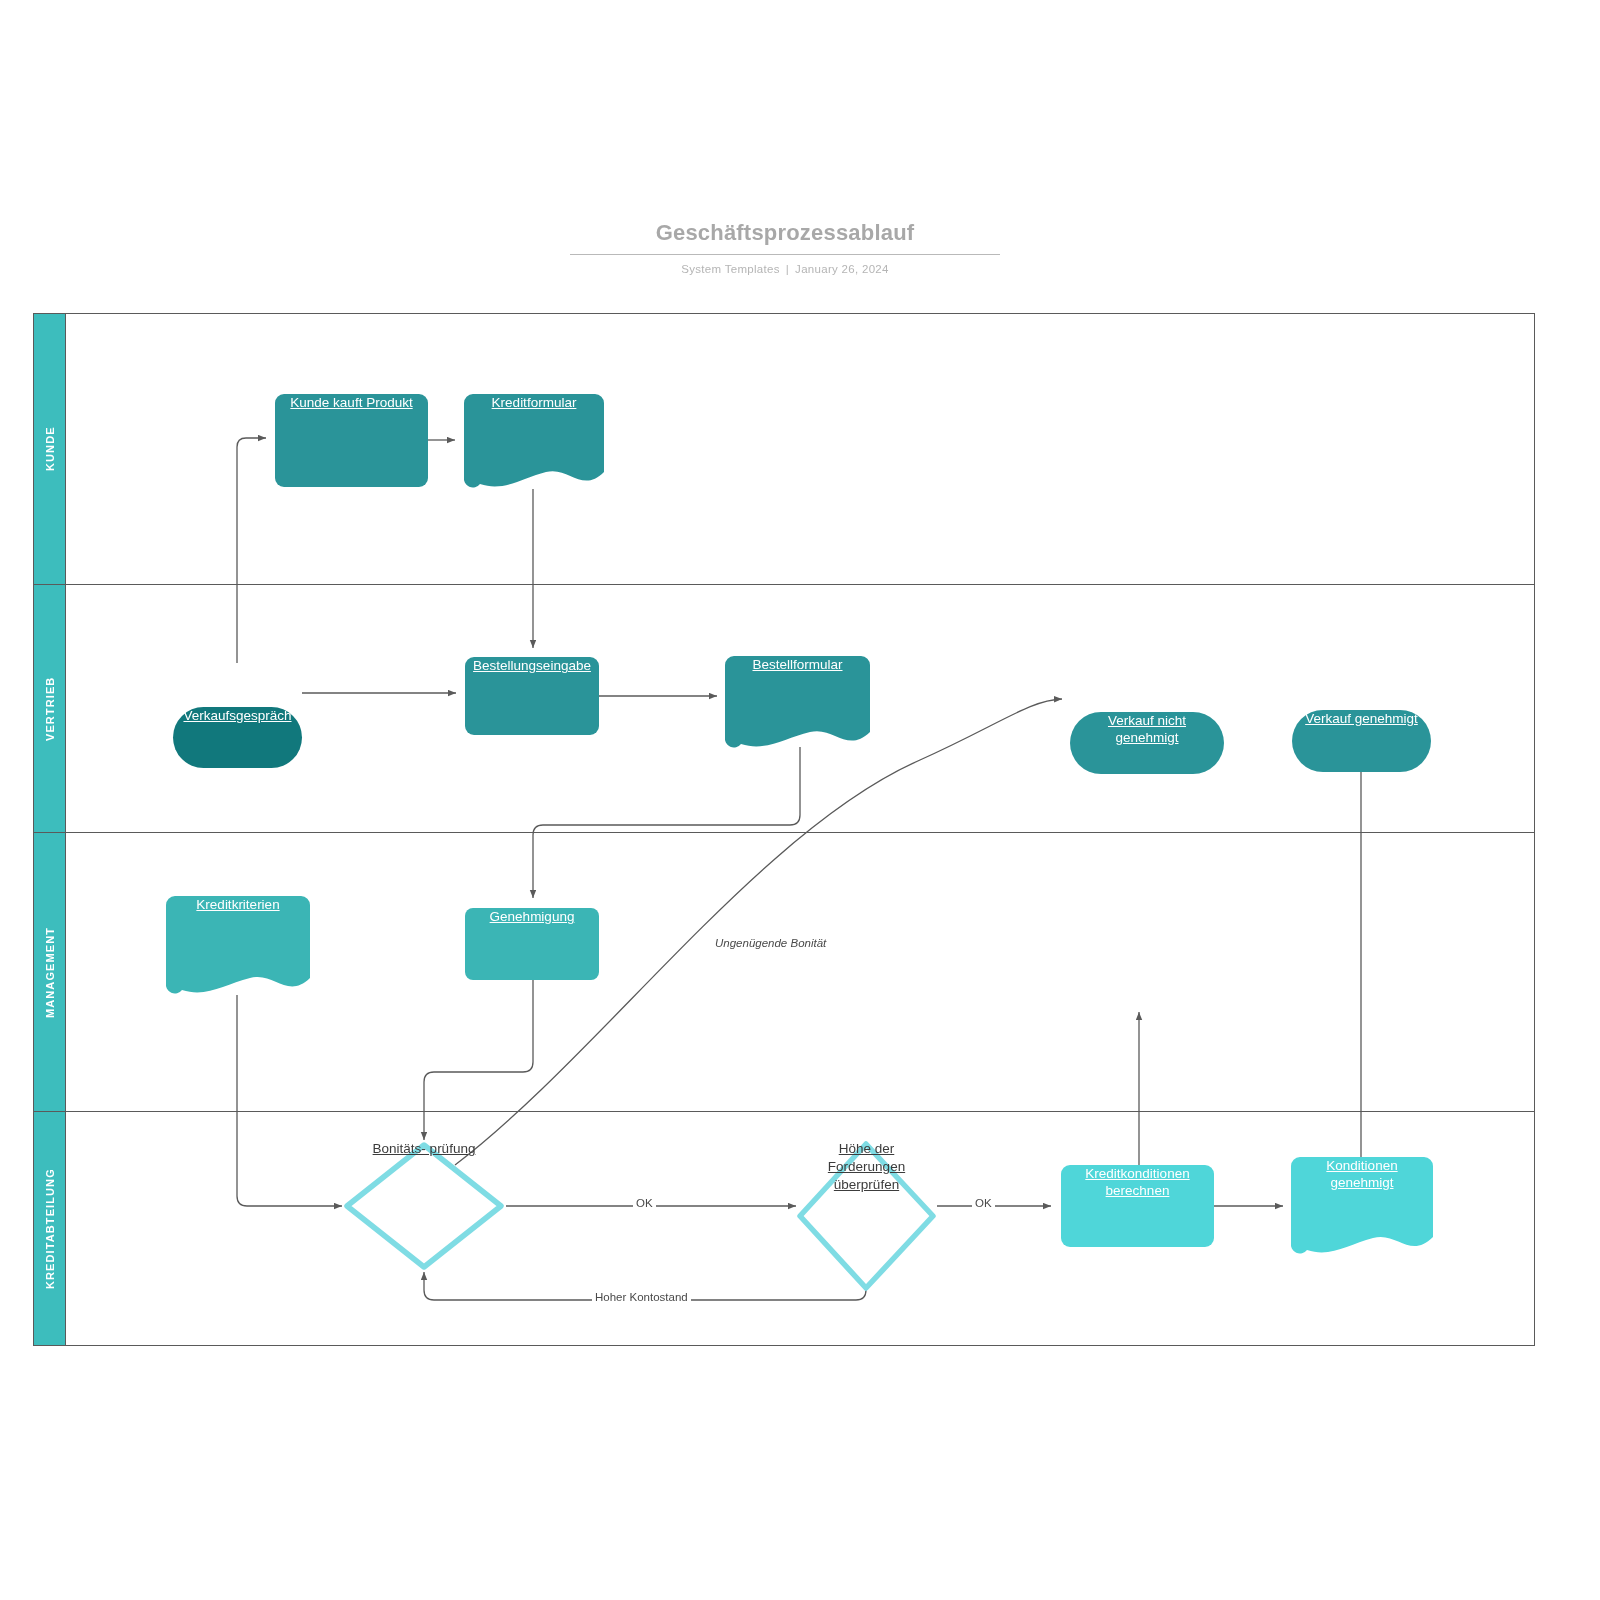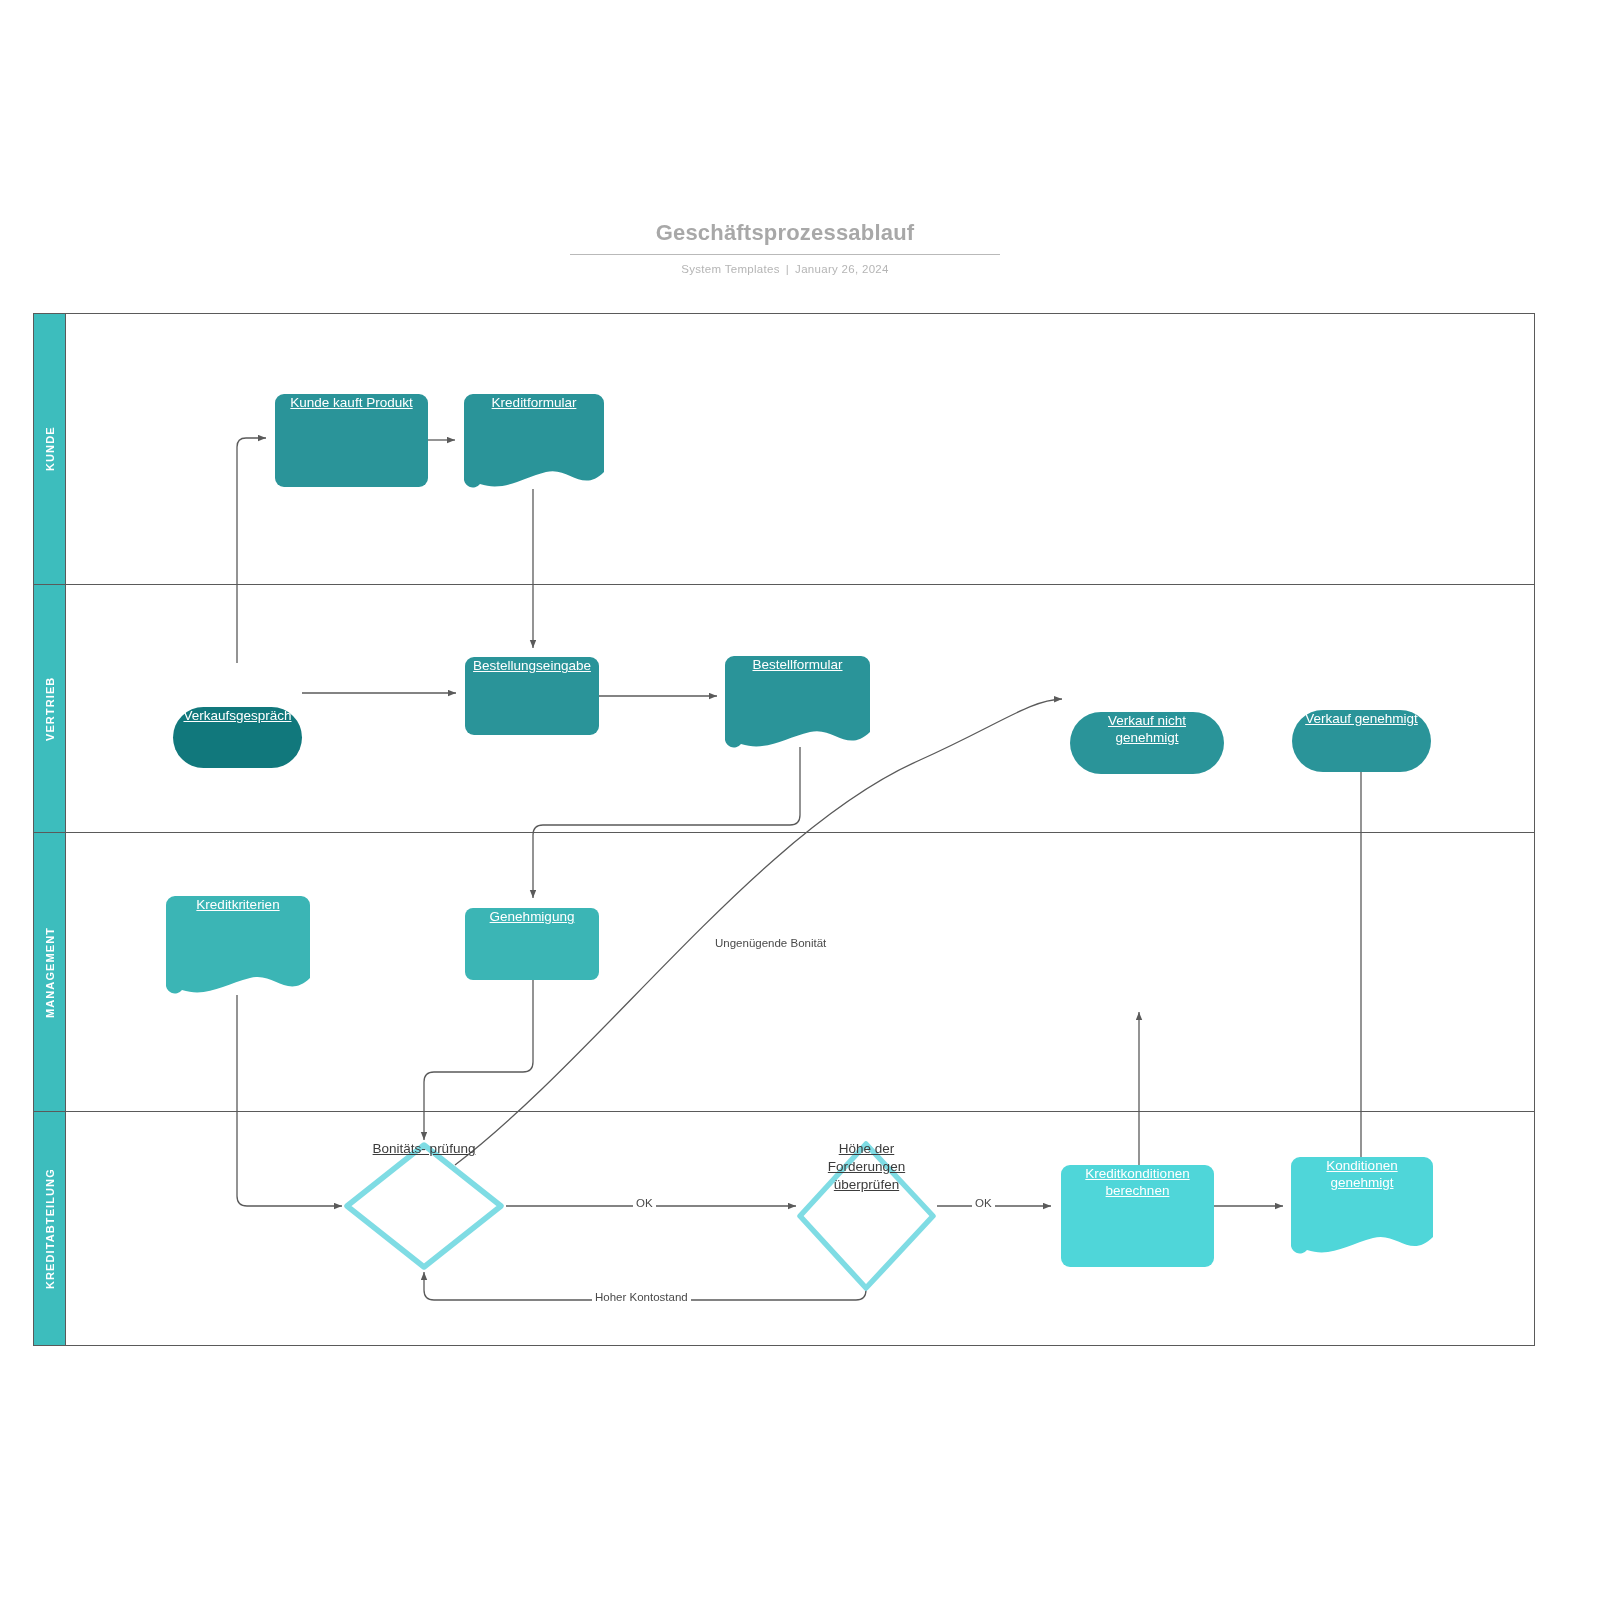--- a/index.html
+++ b/index.html
@@ -134,21 +134,21 @@
       <path d="M1139,1165 L1139,1012" marker-end="url(#arw)"></path>
 
       <path d="M1214,1206 L1283,1206" marker-end="url(#arw)"></path>
 
       <path d="M1361,1157 L1361,735" marker-end="url(#arw)"></path>
     </g>
   </svg>
 
   <div class="edge-label" style="left:633px;top:1197px;">OK</div>
   <div class="edge-label" style="left:972px;top:1197px;">OK</div>
-  <div class="edge-label" style="left:712px;top:937px;">Ungenügende Bonität</div>
+  <div class="edge-label" style="left:712px;top:937px;font-style:italic;">Ungenügende Bonität</div>
   <div class="edge-label" style="left:592px;top:1291px;">Hoher Kontostand</div>
 
   <div class="node n-rect" style="left:275px;top:394px;width:153px;height:93px;background:#2a9499;">
     <span>Kunde kauft Produkt</span>
   </div>
 
   <div class="node n-doc" style="left:464px;top:394px;width:140px;height:95px;">
     <svg viewBox="0 0 140 95" preserveAspectRatio="none">
       <path d="M9,0 H131 A9,9 0 0 1 140,9 V78 C118,100 105,72 82,78 C58,84 40,98 16,90 A9,9 0 0 1 0,83 V9 A9,9 0 0 1 9,0 Z" fill="#2a9499"></path>
     </svg>
@@ -197,21 +197,21 @@
     <span>Bonitäts- prüfung</span>
   </div>
 
   <div class="node n-diamond" style="left:796px;top:1140px;width:141px;height:152px;">
     <svg viewBox="0 0 141 152" preserveAspectRatio="none">
       <path d="M70,4 L137,76 L70,148 L4,76 Z" fill="#ffffff" stroke="#7fdce4" stroke-width="5.5" stroke-linejoin="round"></path>
     </svg>
     <span>Höhe der Forderungen überprüfen</span>
   </div>
 
-  <div class="node n-rect" style="left:1061px;top:1165px;width:153px;height:102px;background:#4fd6d9;">
+  <div class="node n-rect" style="left:1061px;top:1165px;width:153px;height:82px;background:#4fd6d9;">
     <span>Kreditkonditionen berechnen</span>
   </div>
 
   <div class="node n-doc" style="left:1291px;top:1157px;width:142px;height:98px;">
     <svg viewBox="0 0 142 98" preserveAspectRatio="none">
       <path d="M9,0 H133 A9,9 0 0 1 142,9 V80 C119,103 106,74 82,81 C58,87 40,101 16,93 A9,9 0 0 1 0,86 V9 A9,9 0 0 1 9,0 Z" fill="#4fd6d9"></path>
     </svg>
     <span>Konditionen genehmigt</span>
   </div>
 

